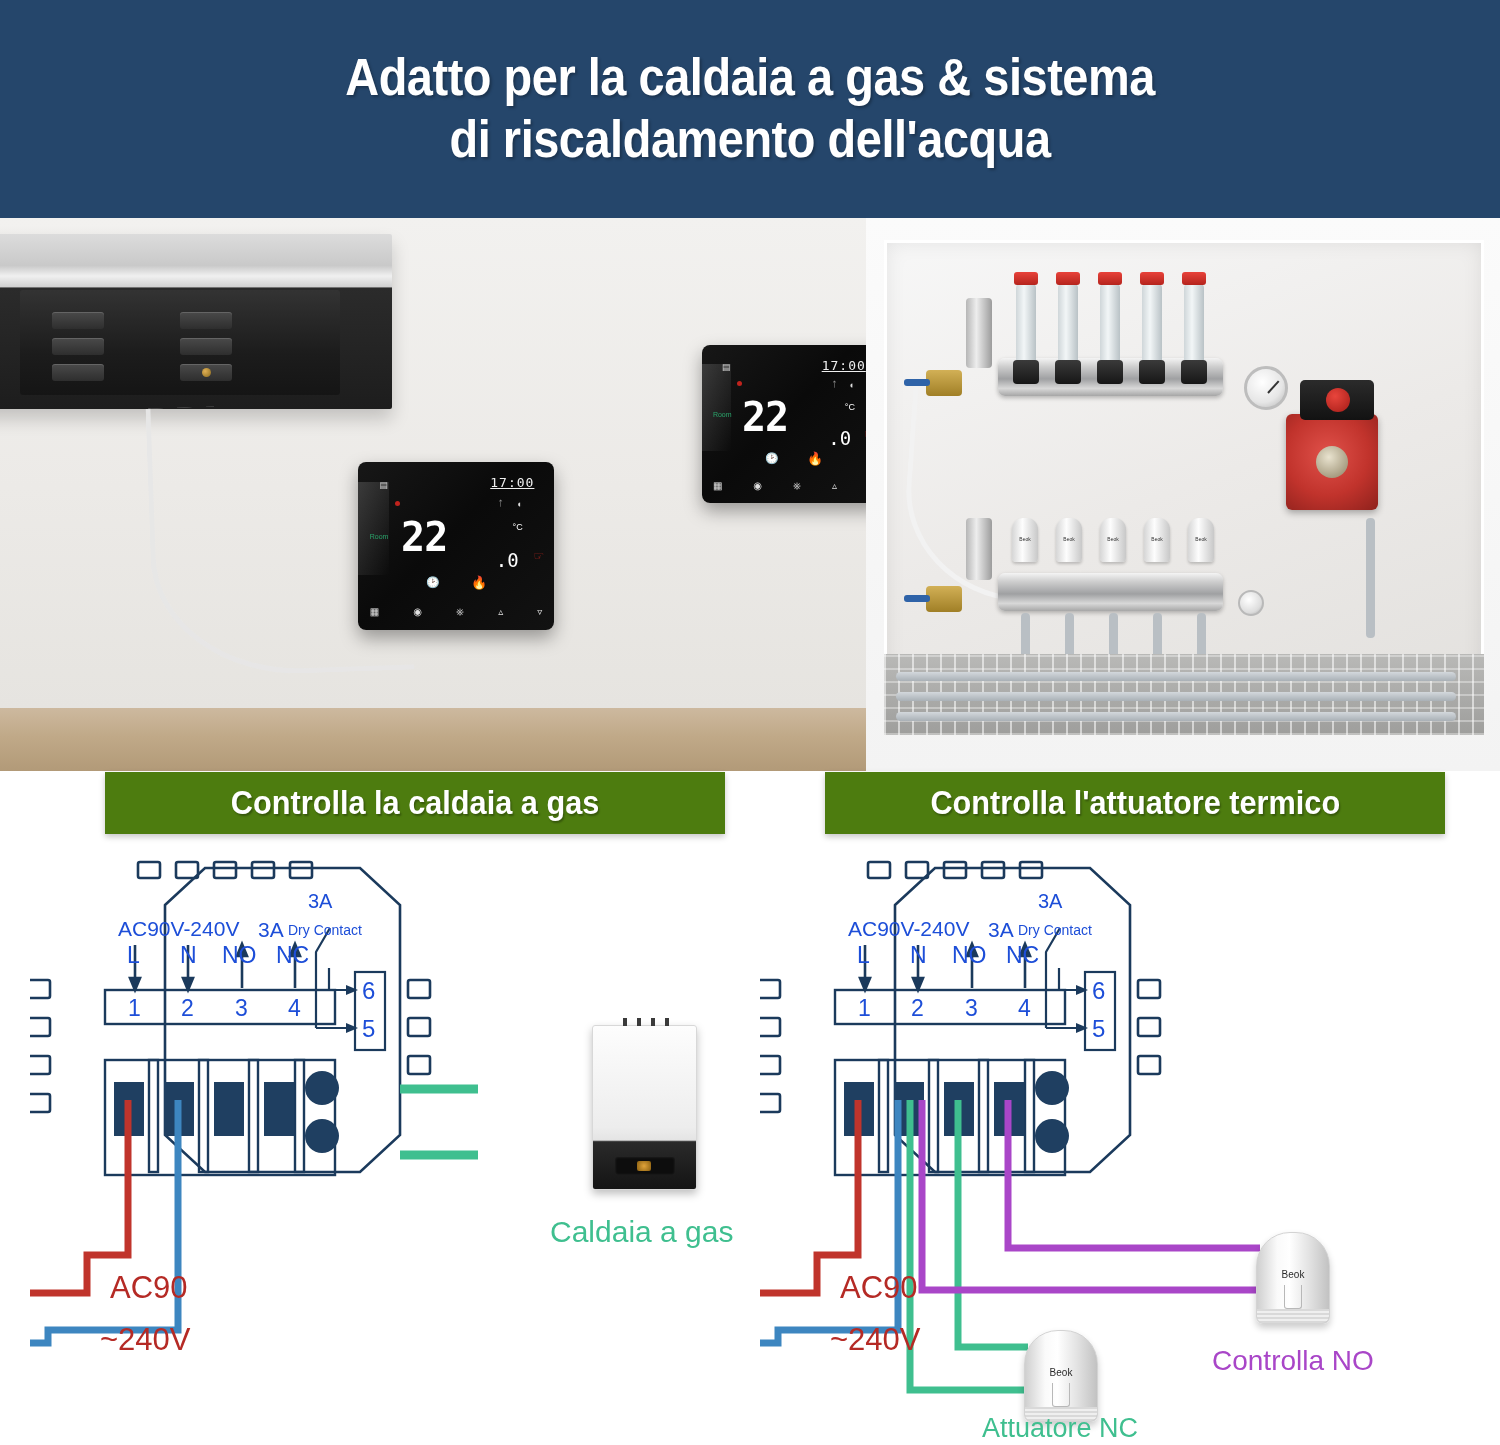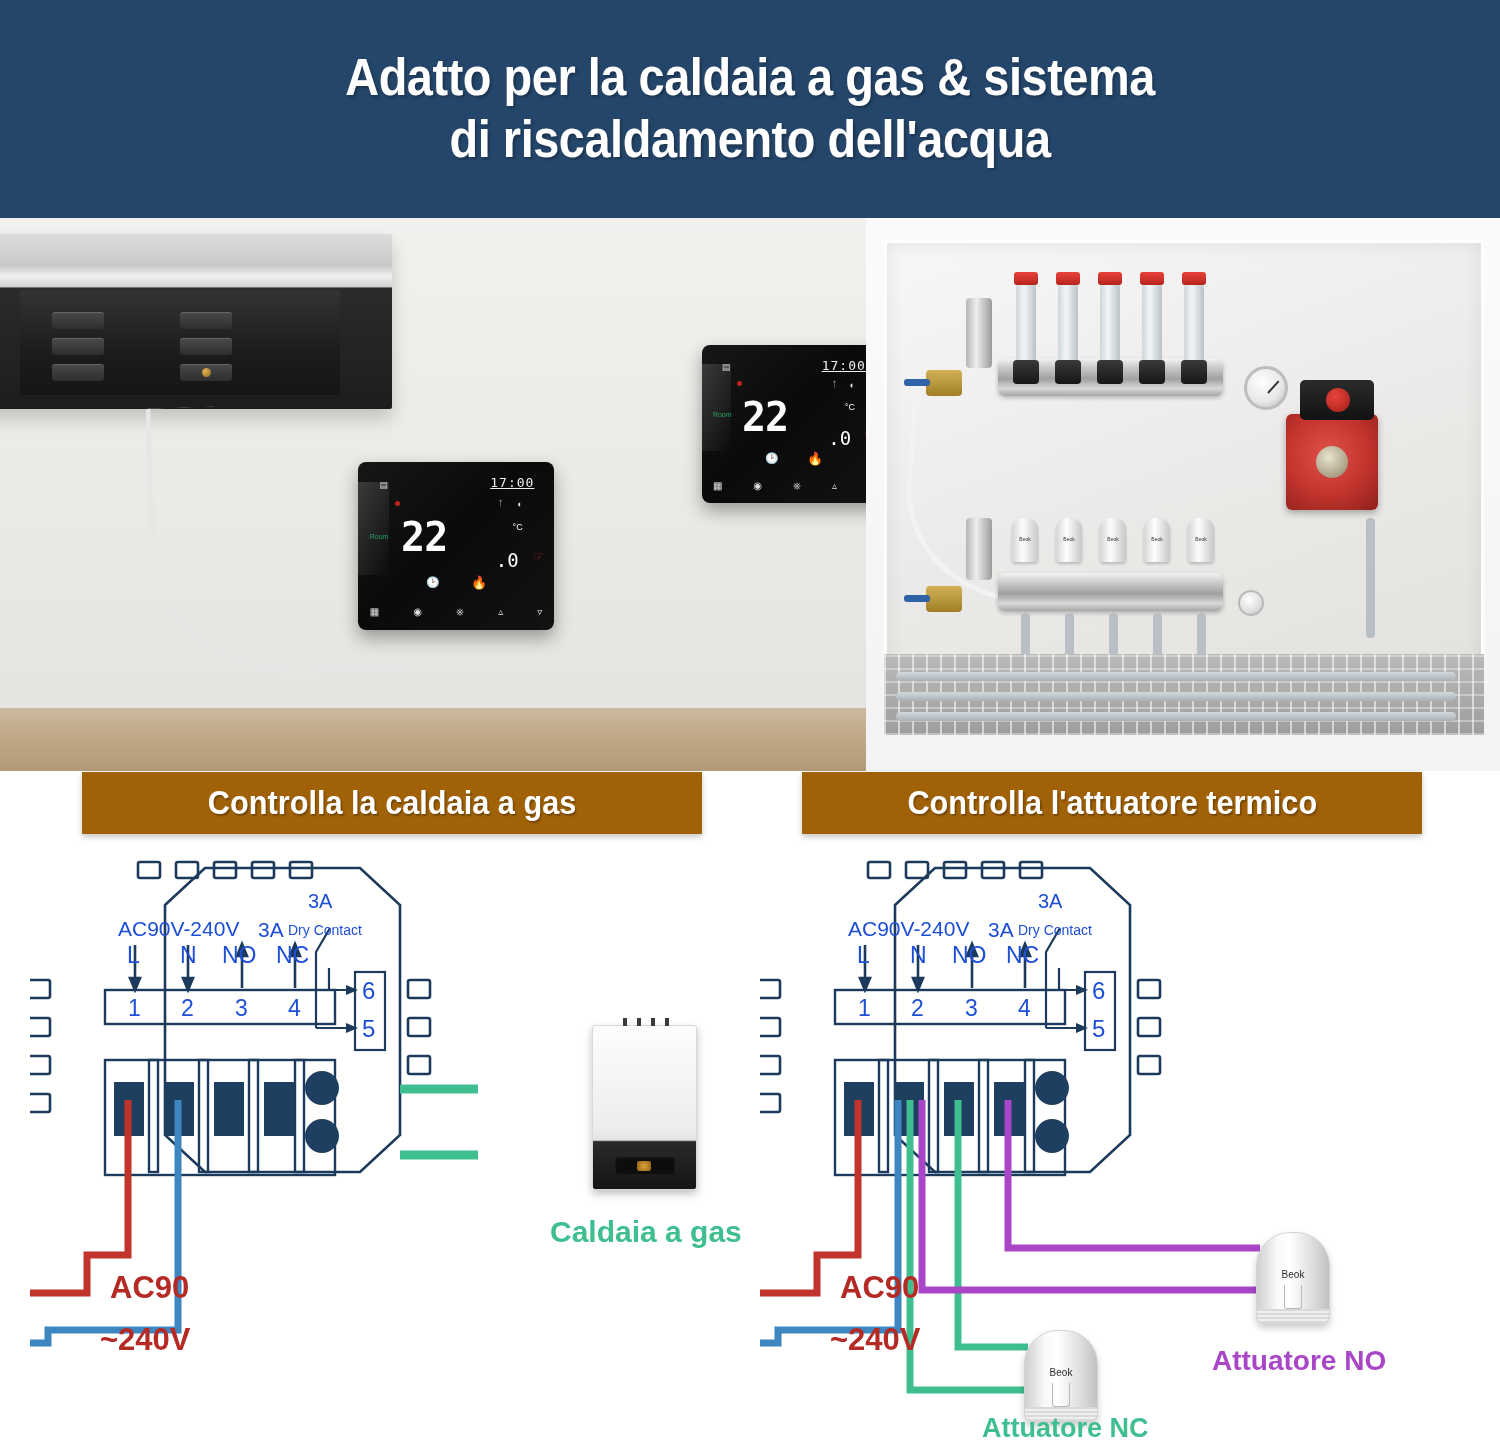--- a/index.html
+++ b/index.html
@@ -219,23 +219,24 @@
   .thermo .dec { position:absolute; right:18%; top:52%; font-size:19px; color:#fff;
     font-family:"DejaVu Sans Mono", monospace; }
   .thermo .ic-hand { position:absolute; right:5%; top:52%; font-size:12px; color:#b8251e; }
   .thermo .ic-clock { position:absolute; left:35%; top:68%; font-size:11px; color:#e3e3e3; }
   .thermo .ic-flame { position:absolute; left:58%; top:67%; font-size:13px; color:#cf2a22; }
   .thermo .keys { position:absolute; left:6%; right:6%; bottom:7%; display:flex;
     justify-content:space-between; color:#e0e0e0; font-size:10px; }
 
   
   .sec-banner {
-    position:absolute; height:62px; background:#a16207;
+    position:absolute; height:62px; background:#4d7c0f;
     display:flex; align-items:center; justify-content:center;
     box-shadow: 0 3px 6px rgba(0,0,0,0.22);
+    margin-left: 23px;
   }
   .sec-banner span {
     color:#fff; font-weight:bold; font-size:33px;
     font-family:"Liberation Sans Narrow","Liberation Sans",sans-serif;
     transform: scaleX(0.93);
     text-shadow: 1.5px 1.5px 2px rgba(0,0,0,0.3);
     white-space:nowrap;
   }
   #banner-left  { left:82px;  top:772px; width:620px; }
   #banner-right { left:802px; top:772px; width:620px; }
@@ -253,21 +254,21 @@
   }
   .lbl.acv   { font-size:21px; }
   .lbl.amp   { font-size:21px; }
   .lbl.amp2  { font-size:20px; }
   .lbl.dry   { font-size:14px; }
   .lbl.pin   { font-size:23px; }
   .lbl.num   { font-size:23px; }
   .lbl.sidenum { font-size:24px; }
 
   .wirelabel {
-    position:absolute; font-weight:bold; font-family:"Liberation Sans", sans-serif;
+    position:absolute; font-weight:normal; font-family:"Liberation Sans", sans-serif;
     white-space:nowrap;
   }
   .wl-ac    { color:#b52a25; font-size:31px; }
   .wl-boiler{ color:#3fbf8f; font-size:30px; }
   .wl-no    { color:#a946c8; font-size:28px; }
   .wl-nc    { color:#3fbf8f; font-size:27px; }
 
   
   .mini-boiler {
     position:absolute; width:105px; height:165px; border-radius:3px;
@@ -650,21 +651,21 @@
     <div class="lbl sidenum" style="left:332px; top:117px;">6</div>
     <div class="lbl sidenum" style="left:332px; top:155px;">5</div>
 
     <div class="wirelabel wl-ac" style="left:80px; top:410px;">AC90</div>
     <div class="wirelabel wl-ac" style="left:70px; top:462px;">~240V</div>
 
     <div class="act" style="left:496px; top:372px;">
       <div class="brand">Beok</div>
       <div class="slot"></div>
     </div>
-    <div class="wirelabel wl-no" style="left:452px; top:485px;">Attuatore NO</div>
+    <div class="wirelabel wl-no" style="left:452px; top:485px;">Controlla NO</div>
 
     <div class="act" style="left:264px; top:470px;">
       <div class="brand">Beok</div>
       <div class="slot"></div>
     </div>
     <div class="wirelabel wl-nc" style="left:222px; top:553px;">Attuatore NC</div>
   </div>
 
 </div>
 

